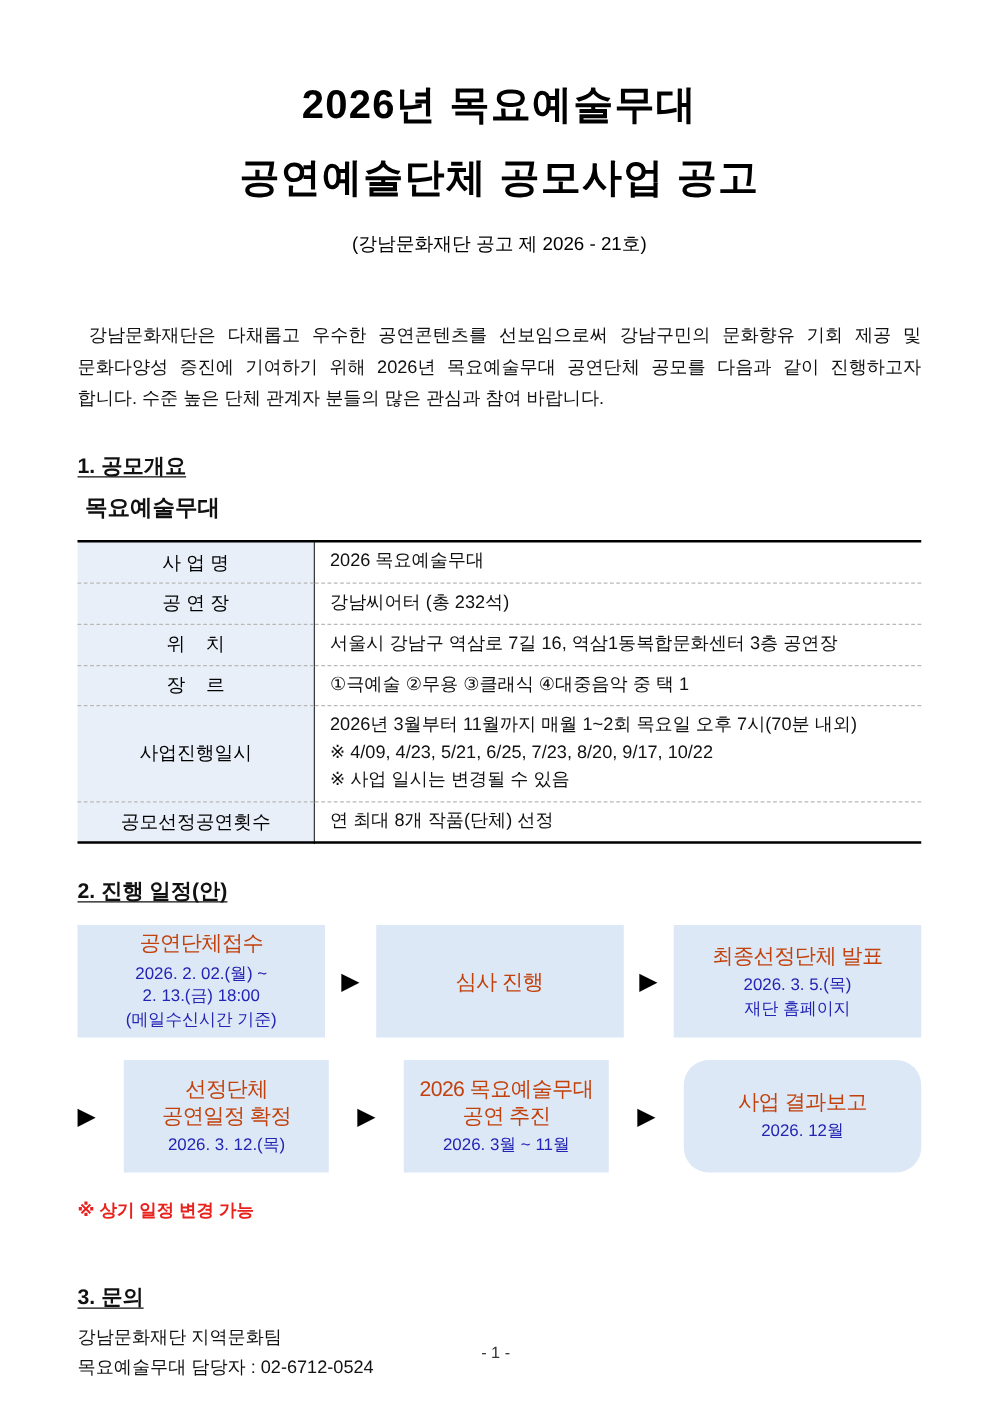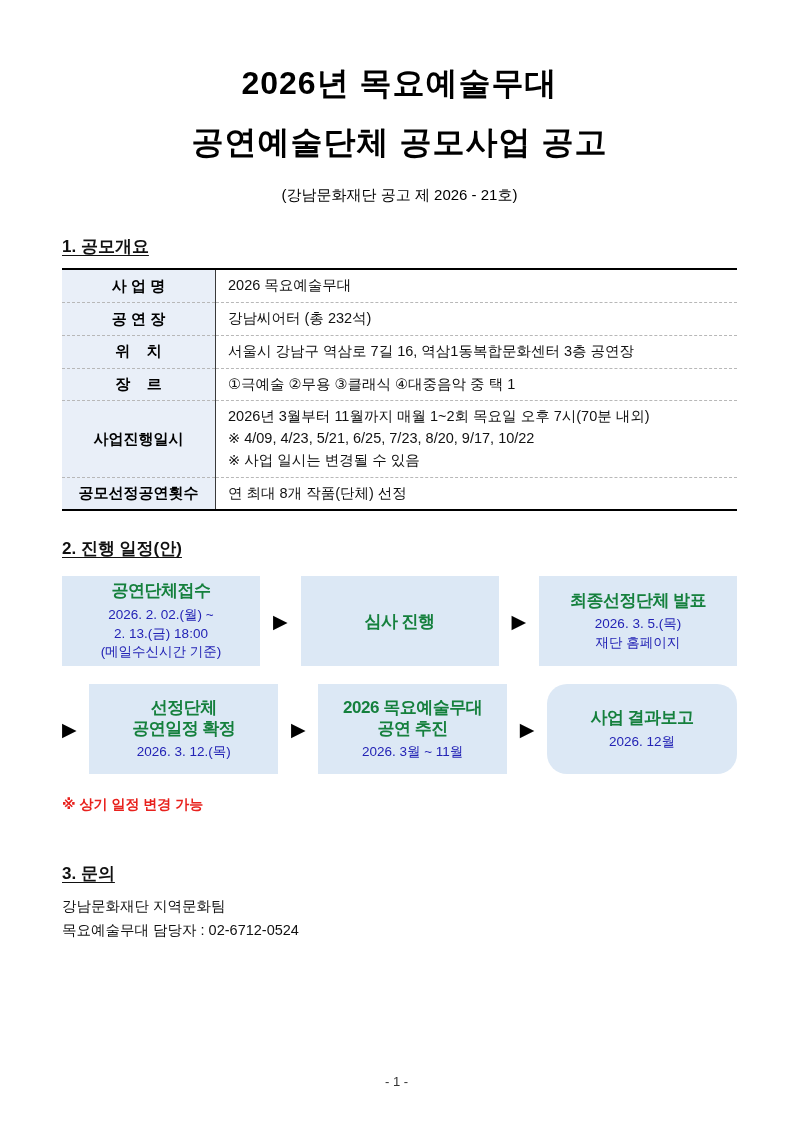--- a/index.html
+++ b/index.html
@@ -41,22 +41,22 @@
     width:675px;
     border-collapse:collapse;
     border-top:2.5px solid #000;
     border-bottom:2.5px solid #000;
   }
   table.overview th {
     width:145px;
     background:#e9eff8;
     border-right:1.5px solid #3a3a3a;
     border-bottom:1px dashed #b8b8b8;
-    font-size:15px; font-weight:bold;
-    padding:6px 4px;
+    font-size:15px; font-weight:normal;
+    padding:6px 22px;
     text-align:center;
     white-space:pre;
     color:#000;
   }
   table.overview td {
     font-size:14.5px;
     padding:5px 12px;
     border-bottom:1px dashed #b8b8b8;
     color:#111;
     line-height:1.5;
@@ -72,23 +72,23 @@
   }
   .flow-row1 { margin-top:16px; }
   .flow-row2 { margin-top:18px; }
   .fbox {
     background:#dce8f5;
     height:90px;
     display:flex; flex-direction:column; justify-content:center; align-items:center;
     text-align:center;
   }
   .fbox-lg { width:198px; }
-  .fbox-sm { width:189px; }
+  .fbox-sm { width:164px; }
   .fbox-last { width:190px;border-radius:20px; }
-  .ftitle { font-weight:bold; font-size:17px; color:#15803d; line-height:1.25; letter-spacing:-0.5px; }
+  .ftitle { font-weight:normal; font-size:17px; color:#c2410c; line-height:1.25; letter-spacing:-0.5px; }
   .fdates { margin-top:4px; }
   .fdate { color:#2323b5; font-size:13.5px; line-height:1.4; }
   .arrow { color:#000; font-size:19px; line-height:1; flex:0 0 auto; }
 
   .note-red {
     margin-top:22px;
     color:#e8211d; font-weight:bold; font-size:14px;
   }
 
   
@@ -106,23 +106,25 @@
 <body>
 
 <div class="page">
 
   <div class="title-block">
     <h1 class="doc-title">2026년 목요예술무대</h1>
     <h1 class="doc-title">공연예술단체 공모사업 공고</h1>
     <div class="doc-subtitle">(강남문화재단 공고 제 2026 - 21호)</div>
   </div>
 
+  <p class="intro">강남문화재단은 다채롭고 우수한 공연콘텐츠를 선보임으로써 강남구민의 문화향유 기회 제공 및 문화다양성 증진에 기여하기 위해 2026년 목요예술무대 공연단체 공모를 다음과 같이 진행하고자 합니다. 수준 높은 단체 관계자 분들의 많은 관심과 참여 바랍니다.</p>
 
   <div class="sec1">
     <h2 class="section-heading">1. 공모개요</h2>
+    <h3 class="sub-heading">목요예술무대</h3>
 
     <table class="overview">
       <tbody>
         <tr>
           <th>사 업 명</th>
           <td>2026 목요예술무대</td>
         </tr>
         <tr>
           <th>공 연 장</th>
           <td>강남씨어터 (총 232석)</td>

